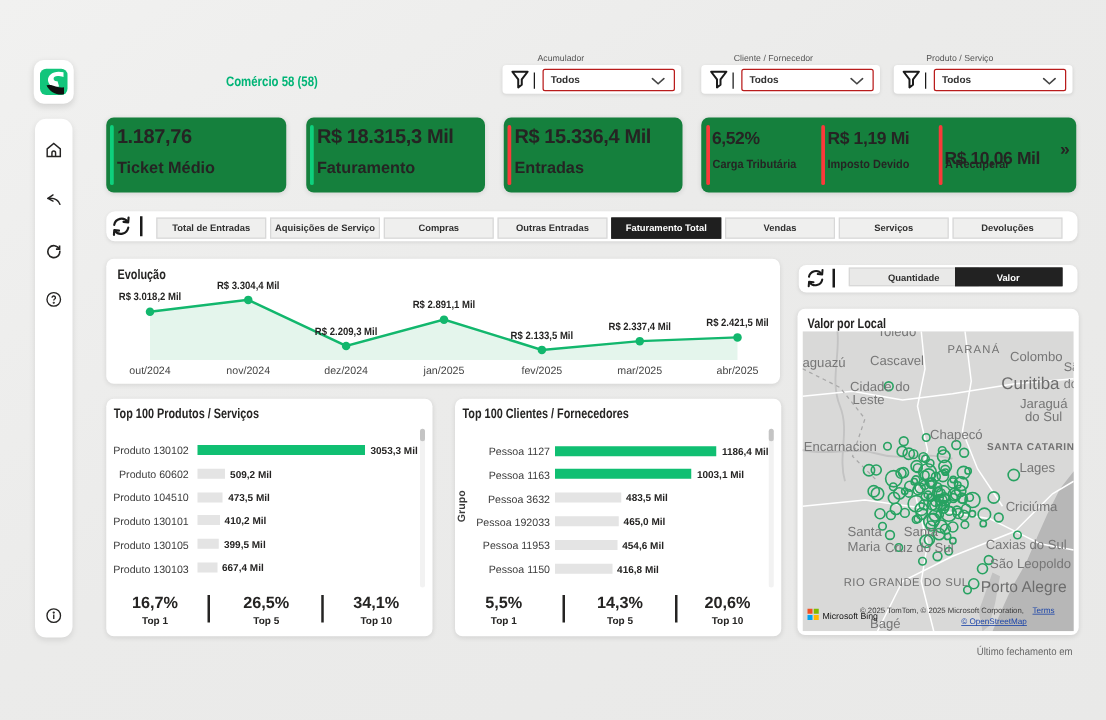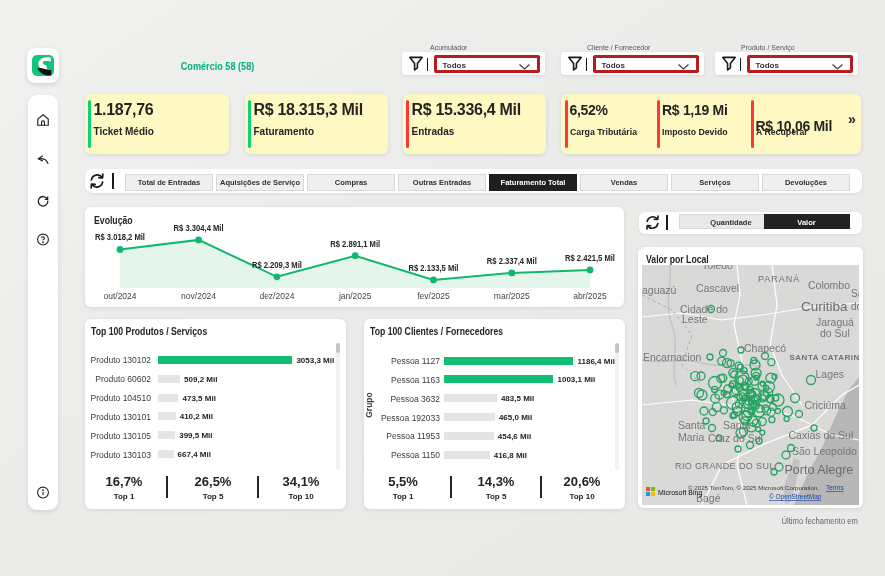--- a/index.html
+++ b/index.html
@@ -14,27 +14,27 @@
 
 #logocard { left:27px; top:48px; width:32px; height:35px; border-radius:8px; box-shadow:0 2px 5px rgba(0,0,0,0.12); }
 
 #sidebar { left:28px; top:95px; width:30px; height:415px; border-radius:9px; box-shadow:0 2px 5px rgba(0,0,0,0.10); }
 .sicon { position:absolute; left:50%; transform:translateX(-50%); }
 
 #title { left:120px; top:60px; width:195px; text-align:center; font-size:11px; font-weight:700; color:#00b476; transform:scaleX(0.83); }
 
 .flabel { position:absolute; font-size:7px; color:#555; }
 .fgroup { position:absolute; top:52px; width:143px; height:23px; background:#fff; border-radius:3px; box-shadow:0 1px 3px rgba(0,0,0,0.10); }
-.fbox { position:absolute; left:32px; top:2.5px; width:106px; height:18px; background:#fff; border:3px solid #b91c1c; border-radius:2px; font-size:8px; font-weight:700; color:#333; line-height:16px; padding-left:6px; }
+.fbox { position:absolute; left:32px; top:2.5px; width:106px; height:18px; background:#fff; border:1px solid #b91c1c; border-radius:2px; font-size:8px; font-weight:700; color:#333; line-height:16px; padding-left:6px; }
 .fchev { position:absolute; right:7px; top:6px; }
 
-.kpi { position:absolute; top:94px; height:60px; background:#fef9c3; border-radius:6px; box-shadow:0 1px 4px rgba(0,0,0,0.10);padding-left:30px; }
+.kpi { position:absolute; top:94px; height:60px; background:#15803d; border-radius:6px; box-shadow:0 1px 4px rgba(0,0,0,0.10);padding-left:30px; }
 .accent { position:absolute; width:3px; border-radius:2px; }
 .kval { position:absolute; font-size:16px; font-weight:700; letter-spacing:-0.3px; white-space:nowrap; }
-.klab { position:absolute; font-size:10px; font-weight:700; color:#252423; white-space:nowrap; }
+.klab { position:absolute; font-size:13px; font-weight:700; color:#252423; white-space:nowrap; }
 
 #tabrow { left:85px; top:169px; width:777px; height:24px; background:#fff; border-radius:7px; box-shadow:0 1px 3px rgba(0,0,0,0.08); }
 .tab { position:absolute; top:173.5px; height:17px; width:88px; background:#efefee; border:0.5px solid #d8d8d8; text-align:center; font-size:7.5px; font-weight:700; color:#303030; line-height:16px; }
 .tab.sel { background:#1f1f1f; color:#fff; border-color:#1f1f1f; }
 
 #evopanel { left:85px; top:207px; width:539px; height:100px; }
 .ptitle { position:absolute; font-size:11px; font-weight:700; color:#252423; transform:scaleX(0.79); transform-origin:left center; white-space:nowrap; }
 .barcard { top:319px; height:190px; }
 .rowlab { position:absolute; font-size:8.5px; color:#3b3b3b; text-align:right; white-space:nowrap; }
 .bar { position:absolute; height:8px; background:#e4e4e4; }

